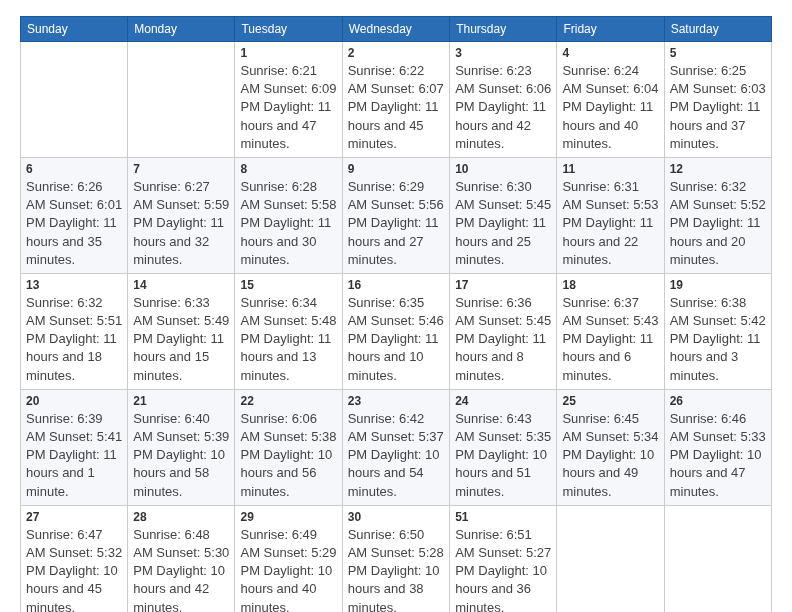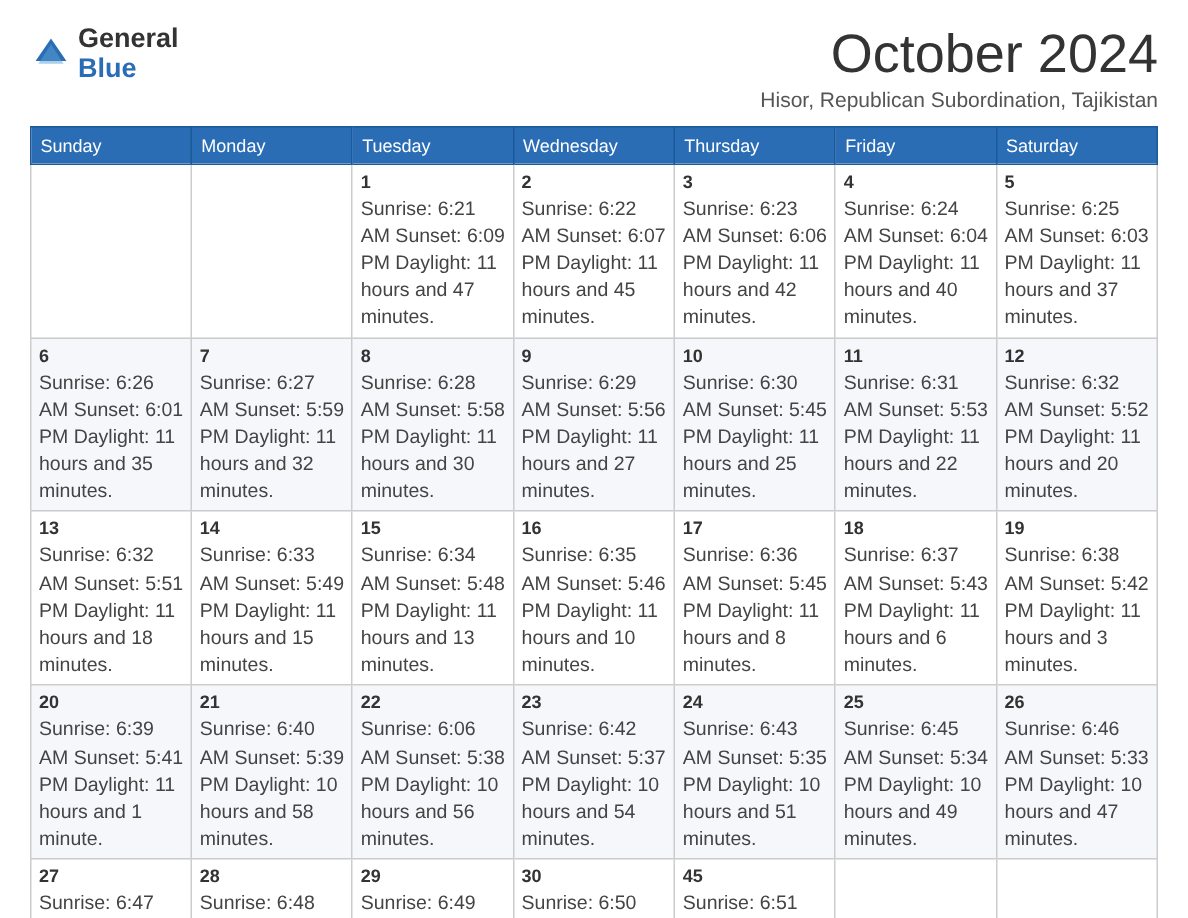--- a/index.html
+++ b/index.html
@@ -87,36 +87,20 @@
       line-height: 1.4;
     }
     .empty-cell {
       background: #fff !important;
     }
   </style>
 </head>
 <body>
 
 <div class="page">
-  <div class="header">
-    <div class="logo">
-      <svg class="logo-icon" viewBox="0 0 30 30">
-        <polygon points="15,4 26,20 4,20" fill="#2a6db5"></polygon>
-        <polygon points="15,8 24,22 6,22" fill="#5a9fd4" opacity="0.5"></polygon>
-      </svg>
-      <div class="logo-text">
-        <div class="logo-general">General</div>
-        <div class="logo-blue">Blue</div>
-      </div>
-    </div>
-    <div class="title-area">
-      <div class="month-title">October 2024</div>
-      <div class="subtitle">Hisor, Republican Subordination, Tajikistan</div>
-    </div>
-  </div>
 
   <table class="calendar">
     <thead>
       <tr>
       <th>Sunday</th>
           <th>Monday</th>
           <th>Tuesday</th>
           <th>Wednesday</th>
           <th>Thursday</th>
           <th>Friday</th>
@@ -309,21 +293,21 @@
 Sunset: 5:29 PM
 Daylight: 10 hours and 40 minutes.</div>
           </td>
           <td>
             <div class="day-number">30</div>
             <div class="day-info">Sunrise: 6:50 AM
 Sunset: 5:28 PM
 Daylight: 10 hours and 38 minutes.</div>
           </td>
           <td>
-            <div class="day-number">45</div>
+            <div class="day-number">51</div>
             <div class="day-info">Sunrise: 6:51 AM
 Sunset: 5:27 PM
 Daylight: 10 hours and 36 minutes.</div>
           </td>
           <td class="empty-cell"></td>
           <td class="empty-cell"></td>
         </tr>
       </tbody>
   </table>
 </div>

